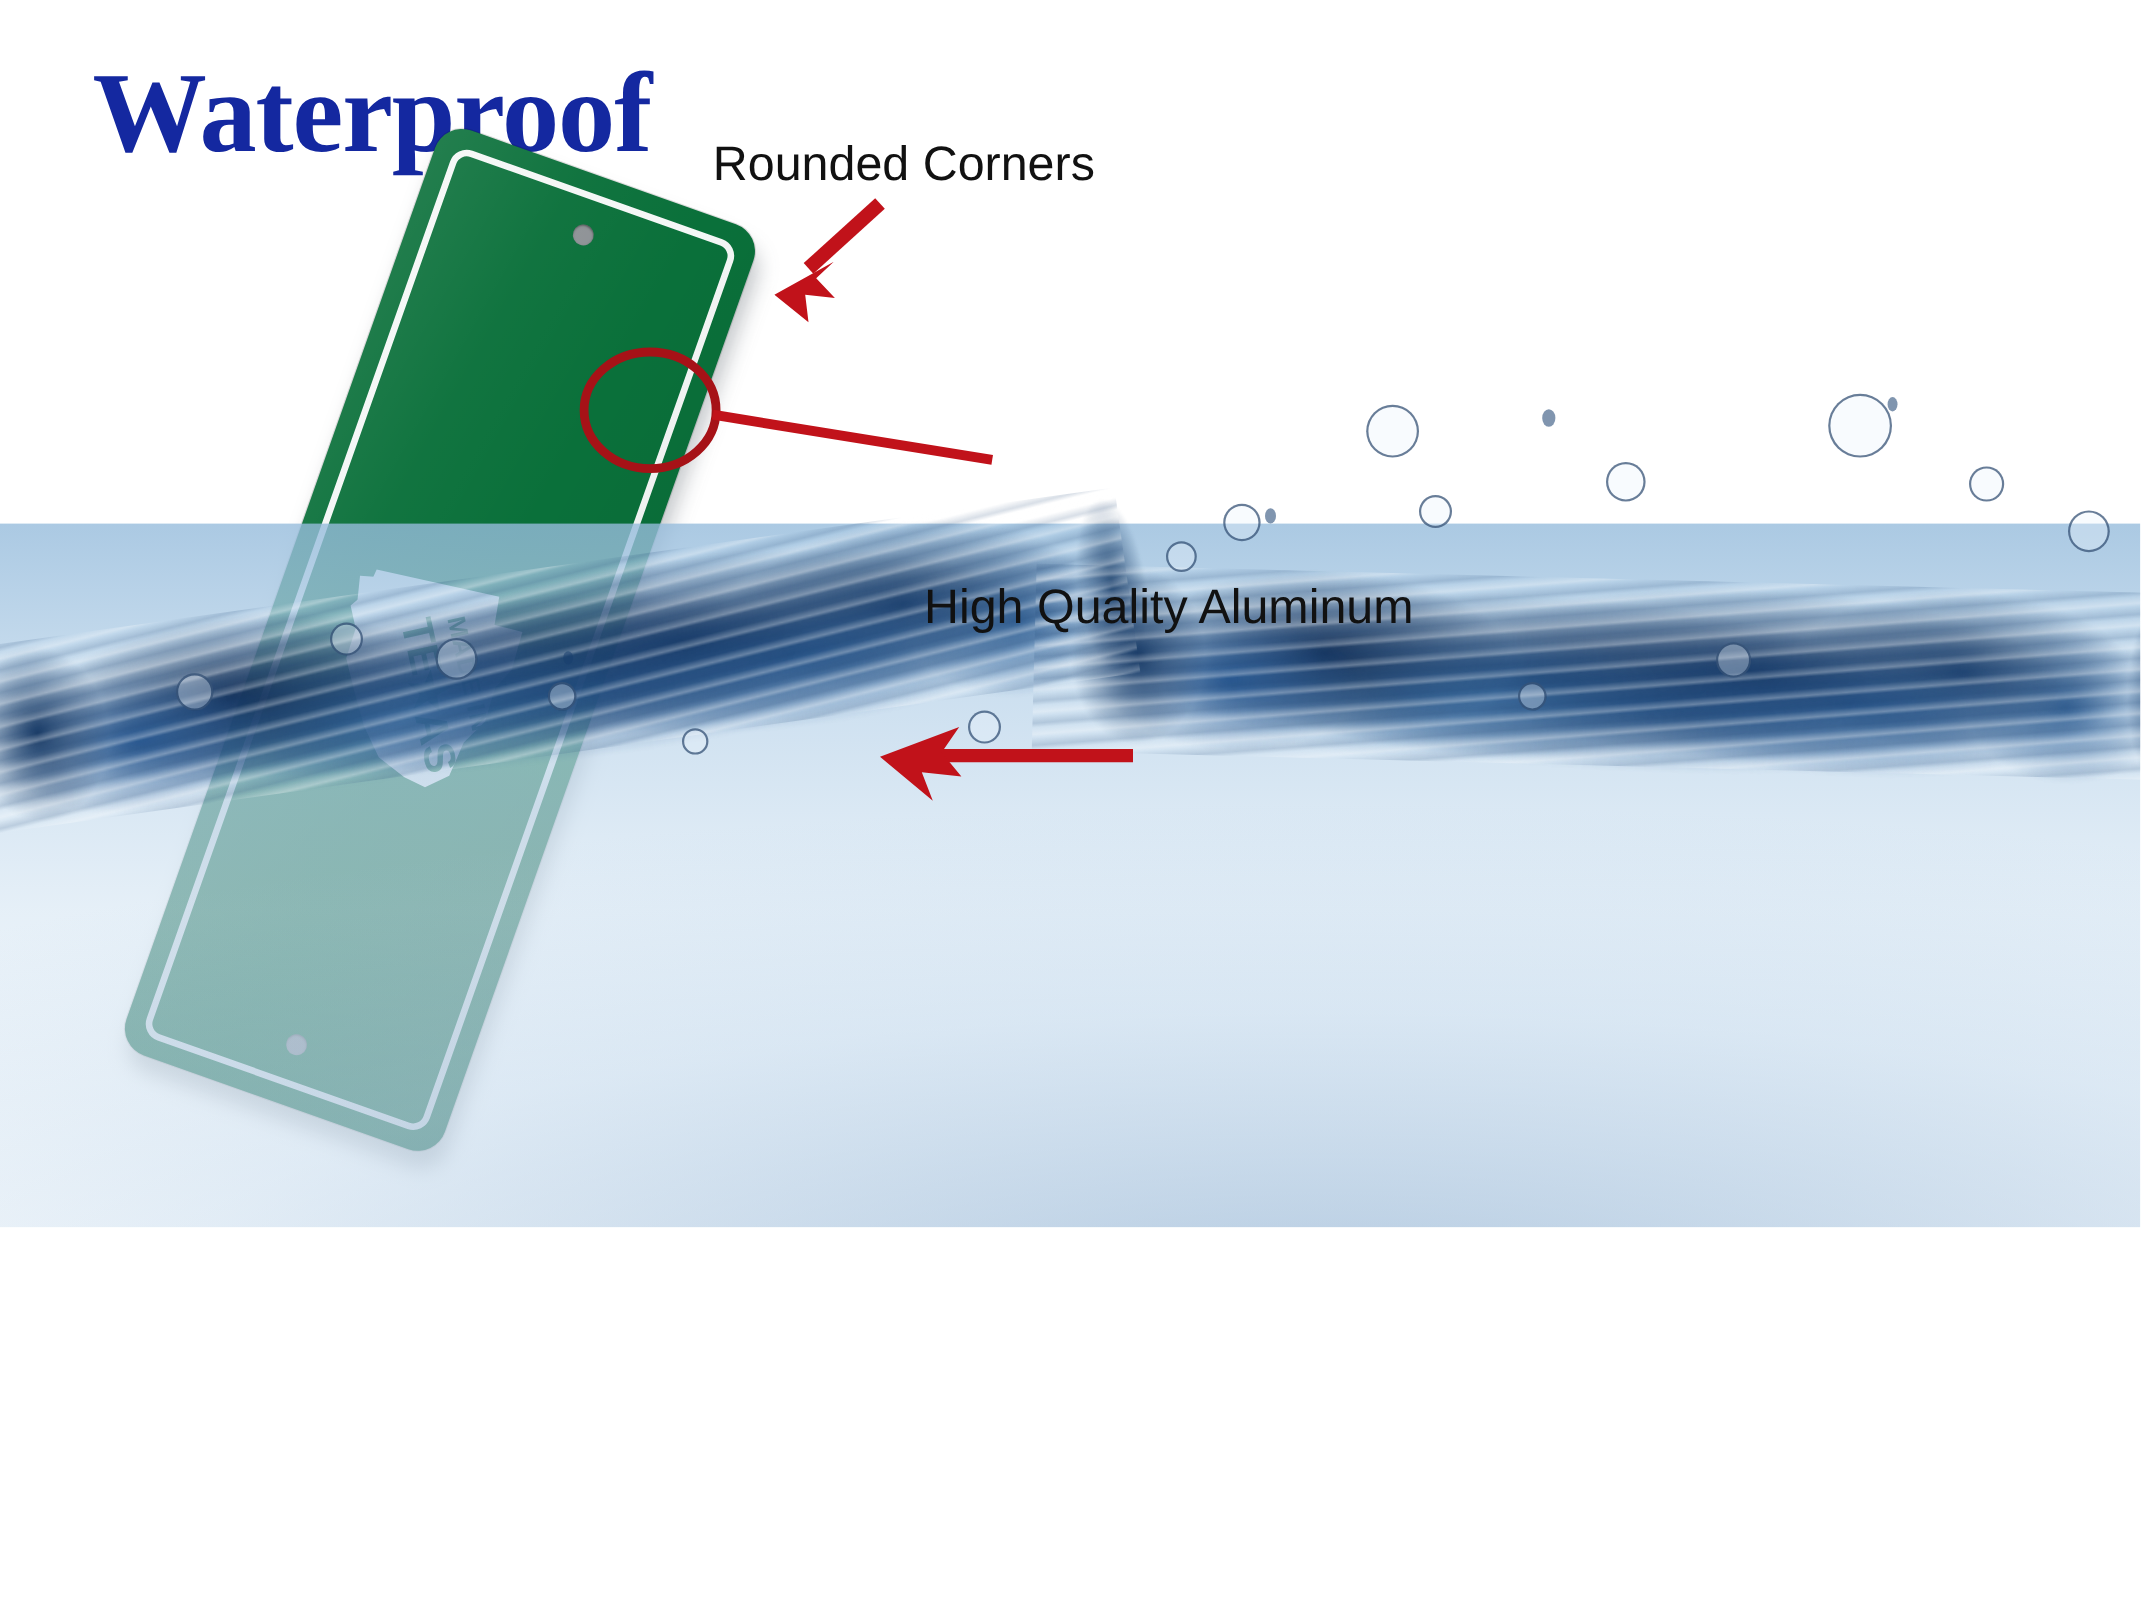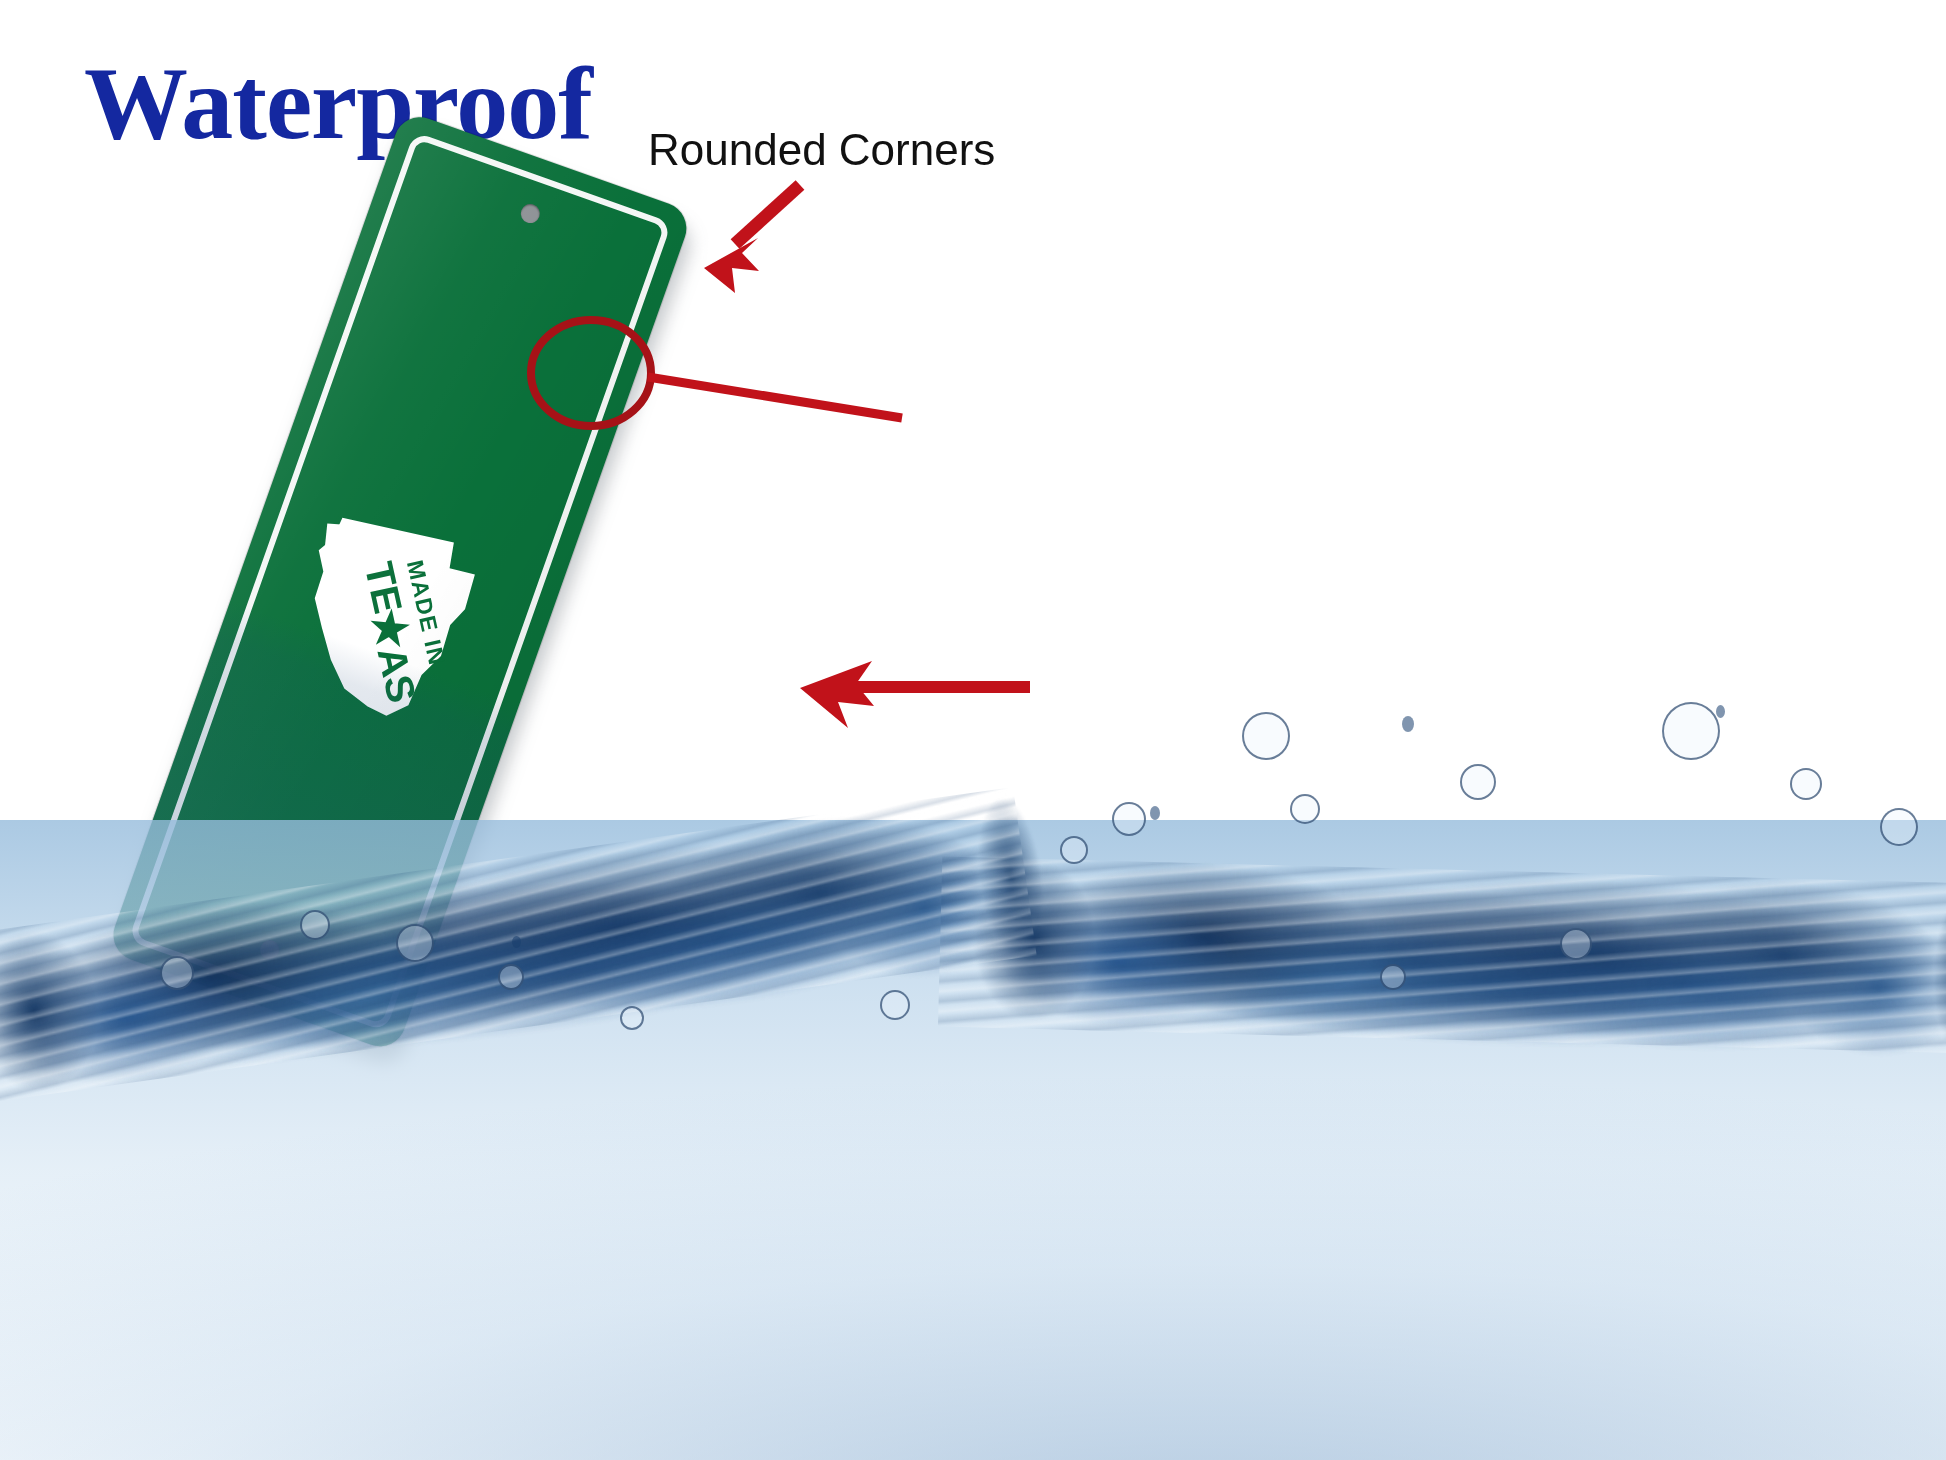--- a/index.html
+++ b/index.html
@@ -2,21 +2,21 @@
 <html><head>
 <meta charset="utf-8">
 <style>
   html,body{margin:0;padding:0;}
   body{
     width:1946px;height:1460px;
     background:#ffffff;
     font-family:"Liberation Sans", sans-serif;
     overflow:hidden;
   }
-  .stage{position:relative;width:1946px;height:1460px;overflow:hidden;background:#fff;text-decoration:underline;}
+  .stage{position:relative;width:1946px;height:1116px;overflow:hidden;background:#fff;text-decoration:underline;}
 
   
   .headline{
     position:absolute; left:84px; top:48px;
     font-family:"Liberation Serif", serif;
     font-weight:bold;
     font-size:104px;
     line-height:1.05;
     color:#1428a0;
     letter-spacing:-1px;
@@ -264,14 +264,15 @@
 
     <g>
       <line x1="1030" y1="687" x2="845" y2="687" stroke="#c1121a" stroke-width="12" stroke-linecap="butt"></line>
       <path d="M 800 688 L 872 661 L 856 684 L 874 706 L 838 702 L 848 728 Z" fill="#c1121a"></path>
     </g>
   </svg>
 
   <div class="anno rounded">Rounded Corners</div>
 
 
+  <div class="anno aluminum">High Quality Aluminum</div>
 
 </div>
 
 </body></html>

